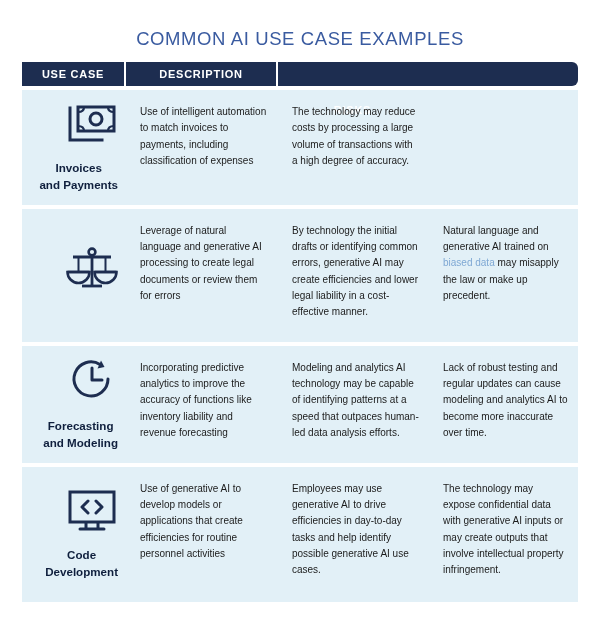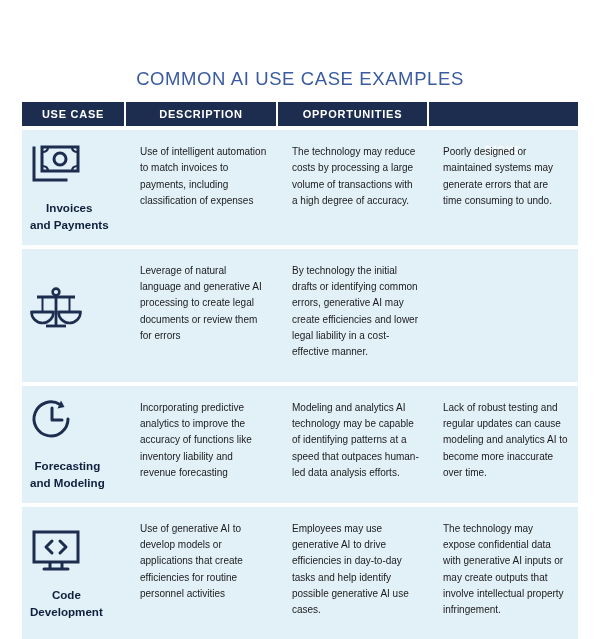--- a/index.html
+++ b/index.html
@@ -27,34 +27,34 @@
   .title {
     text-align: center;
     color: #3a5ba0;
     font-size: 18.5px;
     letter-spacing: 0.6px;
     font-weight: 400;
     padding-top: 28px;
     padding-bottom: 12px;
     line-height: 1.2;
     white-space: nowrap;
-    margin-top: 40px;
   }
 
   
   .table {
     width: 556px;
     margin: 0 auto;
   }
 
   .thead {
     display: flex;
     background: #1d2d50;
     height: 24px;
     align-items: stretch;
+    border-radius: 6px;
   }
   .th {
     display: flex;
     align-items: center;
     justify-content: center;
     color: #ffffff;
     font-size: 11px;
     font-weight: bold;
     letter-spacing: 0.75px;
     box-sizing: border-box;
@@ -76,21 +76,21 @@
   }
 
   .cell {
     box-sizing: border-box;
     padding: 14px 14px 14px 0;
   }
   .cell.usecase {
     padding: 12px 8px 12px 8px;
     display: flex;
     flex-direction: column;
-    align-items: flex-start;
+    align-items: flex-end;
     justify-content: center;
     text-align: center;
   }
   .cell.text {
     padding-left: 14px;
     padding-right: 10px;
     color: #1b1b1b;
     font-size: 10px;
     line-height: 1.62;
   }
@@ -120,21 +120,20 @@
 
 <div class="page">
 
   <div class="title">COMMON AI USE CASE EXAMPLES</div>
 
   <div class="table">
 
     <div class="thead">
       <div class="th col-usecase">USE CASE</div>
       <div class="th col-description">DESCRIPTION</div>
-      <div class="th col-opportunities">OPPORTUNITIES</div>
       <div class="th col-risks">RISKS</div>
     </div>
 
     <div class="trow row-1">
       <div class="cell usecase col-usecase">
         <span class="usecase-icon">
           <svg width="52" height="44" viewBox="0 0 52 44" fill="none">
             <path d="M4 6 V38 H36" stroke="#1d2d50" stroke-width="3" stroke-linecap="square" fill="none"></path>
             <rect x="12" y="5" width="36" height="24" stroke="#1d2d50" stroke-width="3" fill="none"></rect>
             <circle cx="30" cy="17" r="6" stroke="#1d2d50" stroke-width="3" fill="none"></circle>
@@ -142,21 +141,20 @@
             <path d="M48 10 Q42 10 42 5" stroke="#1d2d50" stroke-width="2.2" fill="none"></path>
             <path d="M12 24 Q18 24 18 29" stroke="#1d2d50" stroke-width="2.2" fill="none"></path>
             <path d="M48 24 Q42 24 42 29" stroke="#1d2d50" stroke-width="2.2" fill="none"></path>
           </svg>
         </span>
         <span class="usecase-label">Invoices
 and Payments</span>
       </div>
       <div class="cell text col-description">Use of intelligent automation to match invoices to payments, including classification of expenses</div>
       <div class="cell text col-opportunities">The technology may reduce costs by processing a large volume of transactions with a high degree of accuracy.</div>
-      <div class="cell text col-risks"><span>Poorly designed or maintained systems may generate errors that are time consuming to undo.</span><span class="link-text"></span><span></span></div>
     </div>
 
     <div class="trow row-2">
       <div class="cell usecase col-usecase">
         <span class="usecase-icon">
           <svg width="52" height="46" viewBox="0 0 52 46" fill="none">
             <circle cx="26" cy="6" r="3.4" stroke="#1d2d50" stroke-width="2.6" fill="none"></circle>
             <path d="M26 9.5 V40" stroke="#1d2d50" stroke-width="2.8"></path>
             <path d="M7 11 H45" stroke="#1d2d50" stroke-width="2.8"></path>
             <path d="M16 40 H36" stroke="#1d2d50" stroke-width="2.8"></path>
@@ -164,20 +162,21 @@
             <path d="M1.5 26 H23.5" stroke="#1d2d50" stroke-width="2.6"></path>
             <path d="M28.5 26 A11 11 0 0 0 50.5 26 Z" stroke="#1d2d50" stroke-width="2.6" fill="none"></path>
             <path d="M28.5 26 H50.5" stroke="#1d2d50" stroke-width="2.6"></path>
             <path d="M12.5 11 L12.5 26" stroke="#1d2d50" stroke-width="2"></path>
             <path d="M39.5 11 L39.5 26" stroke="#1d2d50" stroke-width="2"></path>
           </svg>
         </span>
       </div>
       <div class="cell text col-description">Leverage of natural language and generative AI processing to create legal documents or review them for errors</div>
       <div class="cell text col-opportunities">By technology the initial drafts or identifying common errors, generative AI may create efficiencies and lower legal liability in a cost-effective manner.</div>
+      <div class="cell text col-risks"><span>Natural language and generative AI trained on </span><span class="link-text">biased data</span><span> may misapply the law or make up precedent.</span></div>
     </div>
 
     <div class="trow row-3">
       <div class="cell usecase col-usecase">
         <span class="usecase-icon">
           <svg width="48" height="46" viewBox="0 0 48 46" fill="none">
             <path d="M38 21 A17 17 0 1 1 30 6.5" stroke="#1d2d50" stroke-width="3" fill="none" stroke-linecap="round"></path>
             <path d="M31 2.5 L34.5 9 L27.5 10.5 Z" fill="#1d2d50"></path>
             <path d="M22 10 V22 H32" stroke="#1d2d50" stroke-width="3" fill="none" stroke-linecap="round" stroke-linejoin="round"></path>
           </svg>

